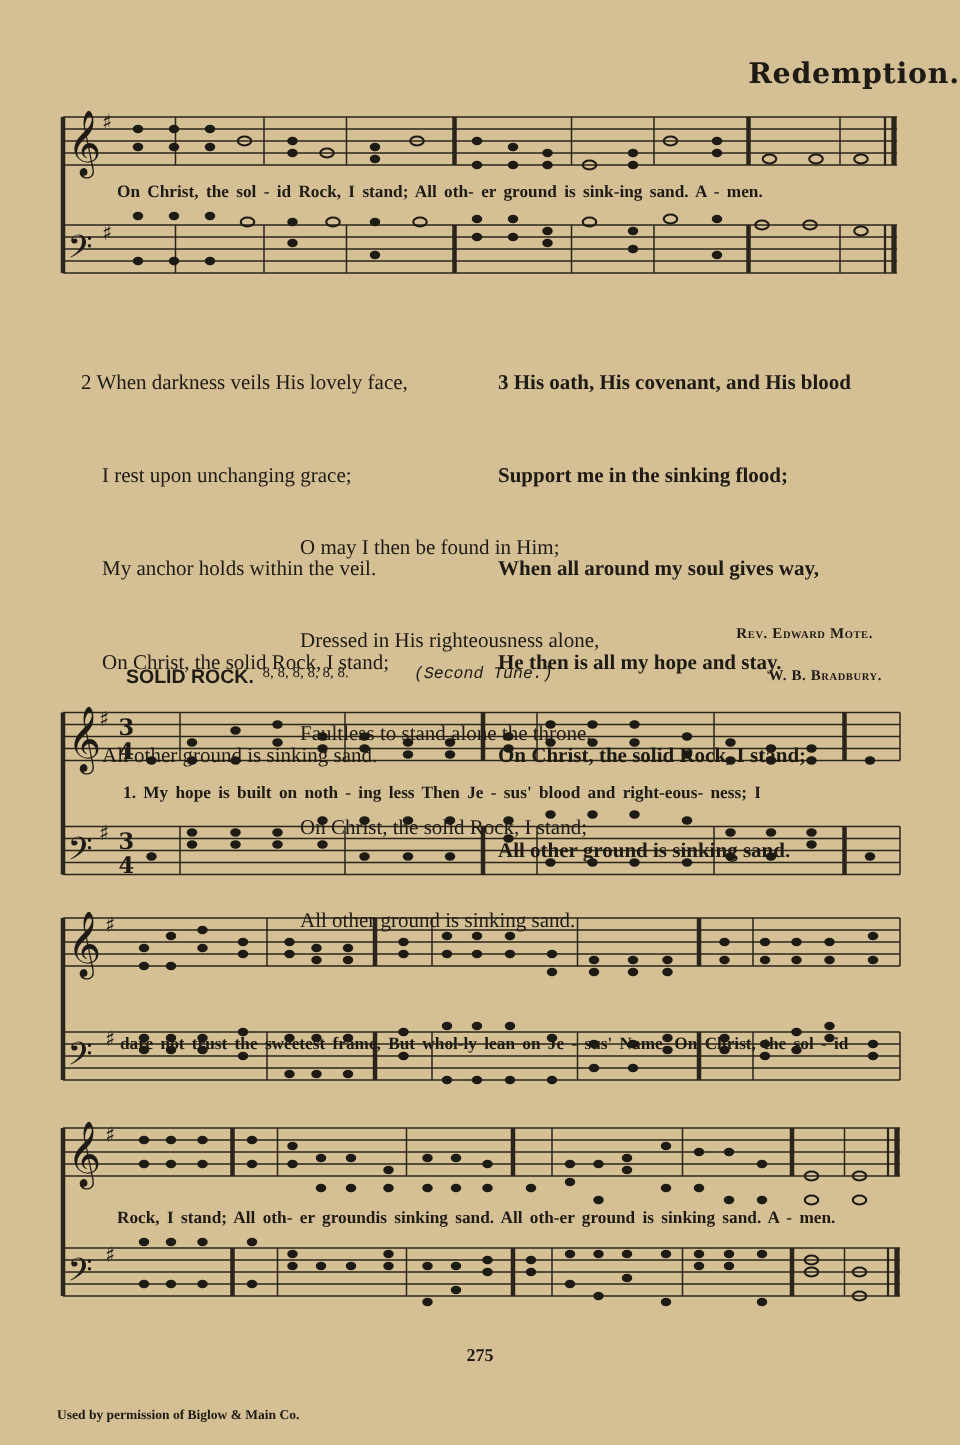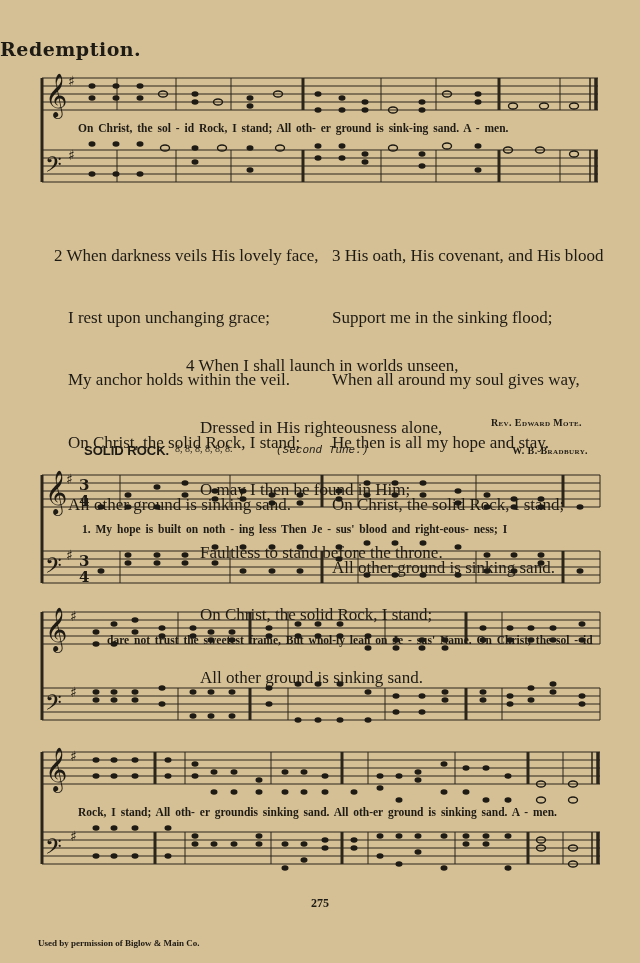--- a/index.html
+++ b/index.html
@@ -4,31 +4,31 @@
 <style>
   html, body { margin: 0; padding: 0; }
   body {
     width: 640px; height: 963px; position: relative; overflow: hidden;
     background: #d5c095;
     font-family: "DejaVu Serif", "Liberation Serif", serif;
     color: #1e1a14;
   }
   .abs { position: absolute; }
   .title {
-    left: 0; width: 640px; top: 38px; text-align: left;
+    left: 0; width: 640px; top: 38px; text-align: right;
     font-family: "DejaVu Serif", serif; font-weight: bold; font-size: 19px;
     letter-spacing: 0.5px;
   }
   .system { position: absolute; left: 0; top: 0; width: 640px; height: 963px; pointer-events: none; }
   .lyric {
     position: absolute; font-family: "Liberation Serif", serif; font-weight: bold;
     font-size: 11.5px; white-space: nowrap; word-spacing: 2px; text-align: right;
   }
   .verse {
-    position: absolute; font-family: "Liberation Serif", serif; font-size: 17px;
+    position: absolute; font-family: "Liberation Serif", serif; font-size: 14px;
     line-height: 20.8px; white-space: pre;
   }
   .verse .line { display: block; }
   .verse .indent { padding-left: 14px; }
   .author {
     position: absolute; right: 58px; top: 417px;
     font-family: Liberation Serif, serif; font-size: 10px; font-weight: bold;
     font-variant: small-caps; letter-spacing: 0.4px;
   }
   .tune-header { position: absolute; top: 443px; left: 68px; width: 520px; height: 18px; }
@@ -412,45 +412,44 @@
       <ellipse cx="541" cy="840" rx="4.5" ry="3" fill="none" stroke="#1e1a14" stroke-width="1.4"></ellipse>
         <ellipse cx="541" cy="848" rx="4.5" ry="3" fill="none" stroke="#1e1a14" stroke-width="1.4"></ellipse>
       <ellipse cx="573" cy="848" rx="4.5" ry="3" fill="none" stroke="#1e1a14" stroke-width="1.4"></ellipse>
         <ellipse cx="573" cy="864" rx="4.5" ry="3" fill="none" stroke="#1e1a14" stroke-width="1.4"></ellipse>
     </g>
   </g>
 </svg>
 
 <div class="lyric" style="left:78px; top:122px;">On Christ, the sol - id Rock,  I stand;  All  oth- er ground is  sink-ing sand.   A - men.</div>
 <div class="lyric" style="left:82px; top:523px;">1. My  hope   is   built   on   noth - ing   less    Then   Je - sus' blood   and  right-eous- ness;   I</div>
-<div class="lyric" style="left:80px; top:634px;margin-left:27px;">dare not trust  the sweetest frame,   But  whol-ly  lean   on    Je - sus' Name.   On Christ, the sol  -  id</div>
+<div class="lyric" style="left:80px; top:690px;">dare not trust  the sweetest frame,   But  whol-ly  lean   on    Je - sus' Name.   On Christ, the sol  -  id</div>
 <div class="lyric" style="left:78px; top:806px;">Rock,  I  stand;  All   oth- er groundis sinking sand.  All   oth-er ground is  sinking  sand.    A  -  men.</div>
 
 <div class="verse" style="left:54px; top:204px;">
   <span class="line"><span>2</span> <span>When darkness veils His lovely face,</span></span>
   <span class="line indent">I rest upon unchanging grace;</span>
   <span class="line indent">My anchor holds within the veil.</span>
   <span class="line indent">On Christ, the solid Rock, I stand;</span>
   <span class="line indent">All other ground is sinking sand.</span>
 </div>
 
-<div class="verse" style="left:332px; top:204px;">
+<div class="verse" style="left:332px; top:204px;font-weight:bold;">
   <span class="line"><span>3</span> <span>His oath, His covenant, and His blood</span></span>
   <span class="line">Support me in the sinking flood;</span>
   <span class="line">When all around my soul gives way,</span>
   <span class="line">He then is all my hope and stay.</span>
   <span class="line">On Christ, the solid Rock, I stand;</span>
   <span class="line">All other ground is sinking sand.</span>
 </div>
 
 <div class="verse" style="left:186px; top:314px;">
-  <span class="line"><span>4</span> <span>When I shall launch in worlds unseen,</span></span>
+  <span class="line indent">O may I then be found in Him;</span>
   <span class="line indent">Dressed in His righteousness alone,</span>
-  <span class="line indent">O may I then be found in Him;</span>
-  <span class="line indent">Faultless to stand before the throne.</span>
+  <span class="line indent">Faultless to stand alone the throne.</span>
   <span class="line indent">On Christ, the solid Rock, I stand;</span>
   <span class="line indent">All other ground is sinking sand.</span>
 </div>
 
 <div class="author">Rev. Edward Mote.</div>
 
 <div class="tune-header">
   <span class="tune-name">SOLID ROCK.</span>
   <span class="meter">8, 8, 8, 8, 8, 8.</span>
   <span class="tune-note">(Second Tune.)</span>

